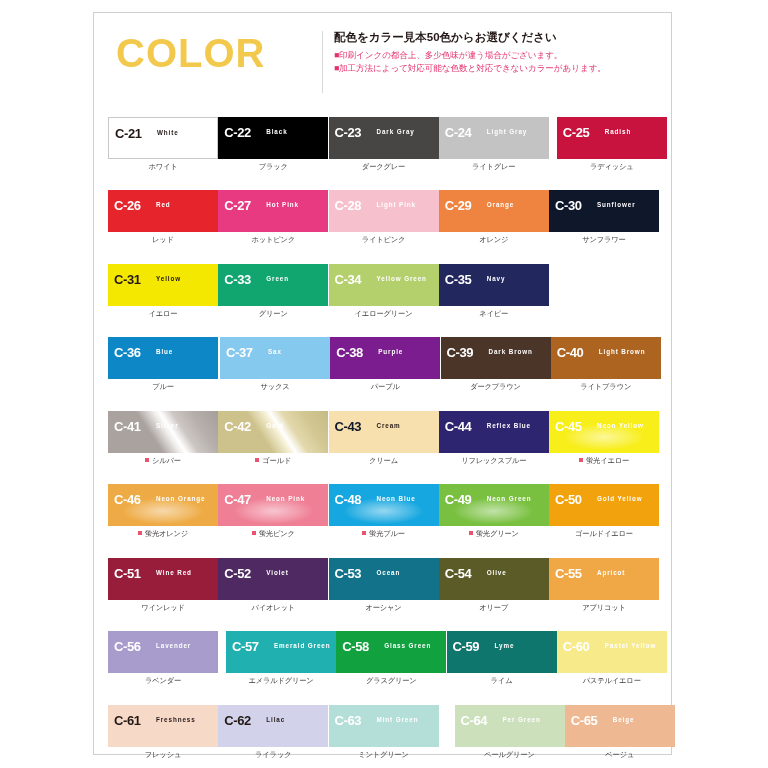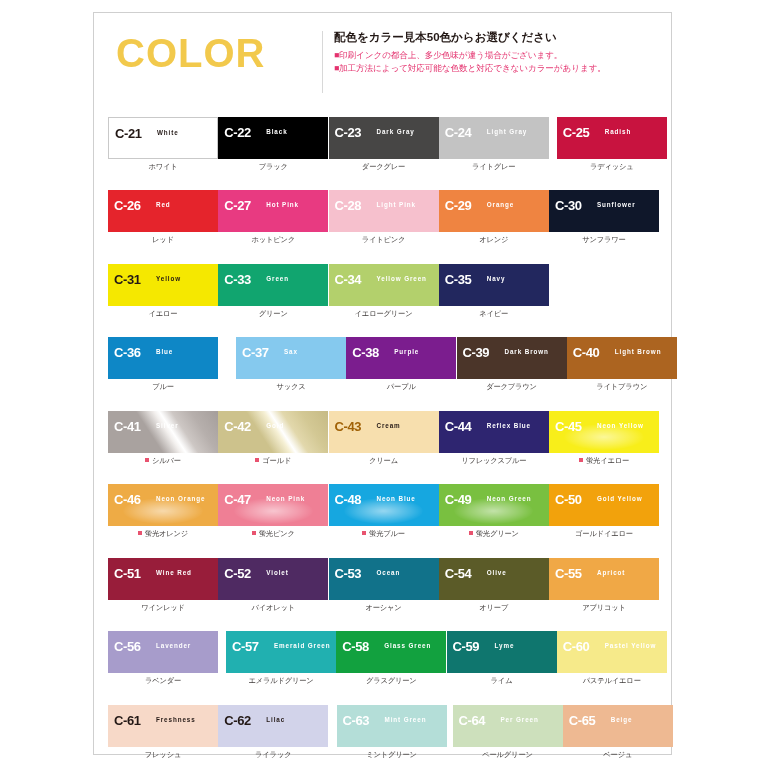--- a/index.html
+++ b/index.html
@@ -256,21 +256,21 @@
         </div>
         <div class="cell">
           <div class="swatch" style="background: rgb(34, 39, 94);">
             <span class="code" style="color: rgb(255, 255, 255);">C-35</span>
             <span class="ename" style="color: rgb(255, 255, 255);">Navy</span>
           </div>
           <div class="jname">ネイビー</div>
         </div>
       </div>
       <div class="row">
-        <div class="cell" style="margin-right: 18px;">
+        <div class="cell" style="margin-right: 2px;">
           <div class="swatch" style="background: rgb(14, 135, 198);">
             <span class="code" style="color: rgb(255, 255, 255);">C-36</span>
             <span class="ename" style="color: rgb(255, 255, 255);">Blue</span>
           </div>
           <div class="jname">ブルー</div>
         </div>
         <div class="cell" style="margin-right: 0.25px;">
           <div class="swatch" style="background: rgb(133, 201, 238);">
             <span class="code" style="color: rgb(255, 255, 255);">C-37</span>
             <span class="ename" style="color: rgb(255, 255, 255);">Sax</span>
@@ -309,21 +309,21 @@
         </div>
         <div class="cell" style="margin-right: 0.25px;">
           <div class="swatch" style="background: linear-gradient(57deg, rgb(205, 194, 140) 0%, rgb(205, 194, 140) 40%, rgb(246, 240, 213) 53%, rgb(255, 255, 255) 57%, rgb(226, 216, 172) 66%, rgb(211, 200, 148) 80%, rgb(198, 186, 132) 100%) rgb(205, 194, 140);">
             <span class="code" style="color: rgb(255, 255, 255);">C-42</span>
             <span class="ename" style="color: rgb(255, 255, 255);">Gold</span>
           </div>
           <div class="jname"><span class="mark" style="background: rgb(232, 83, 111);"></span>ゴールド</div>
         </div>
         <div class="cell" style="margin-right: 0.25px;">
           <div class="swatch" style="background: rgb(247, 223, 174);">
-            <span class="code" style="color: #a16207; text-align: center;">C-43</span>
+            <span class="code" style="color: #0f172a; text-align: center;">C-43</span>
             <span class="ename" style="color: rgb(35, 24, 21);">Cream</span>
           </div>
           <div class="jname">クリーム</div>
         </div>
         <div class="cell" style="margin-right: 0.25px;">
           <div class="swatch" style="background: rgb(46, 37, 112);">
             <span class="code" style="color: rgb(255, 255, 255);">C-44</span>
             <span class="ename" style="color: rgb(255, 255, 255);">Reflex Blue</span>
           </div>
           <div class="jname">リフレックスブルー</div>
@@ -460,21 +460,21 @@
           </div>
           <div class="jname">フレッシュ</div>
         </div>
         <div class="cell" style="margin-right: 0.25px;">
           <div class="swatch" style="background: rgb(210, 211, 234);">
             <span class="code" style="color: rgb(35, 24, 21);">C-62</span>
             <span class="ename" style="color: rgb(35, 24, 21);">Lilac</span>
           </div>
           <div class="jname">ライラック</div>
         </div>
-        <div class="cell" style="margin-right: 6px; padding-left: 8px;">
+        <div class="cell" style="margin-right: 16px;">
           <div class="swatch" style="background: rgb(180, 222, 216);">
             <span class="code" style="color: rgb(255, 255, 255);">C-63</span>
             <span class="ename" style="color: rgb(255, 255, 255);">Mint Green</span>
           </div>
           <div class="jname">ミントグリーン</div>
         </div>
         <div class="cell" style="margin-right: 0.25px;">
           <div class="swatch" style="background: rgb(205, 224, 188);">
             <span class="code" style="color: rgb(255, 255, 255);">C-64</span>
             <span class="ename" style="color: rgb(255, 255, 255);">Per Green</span>

